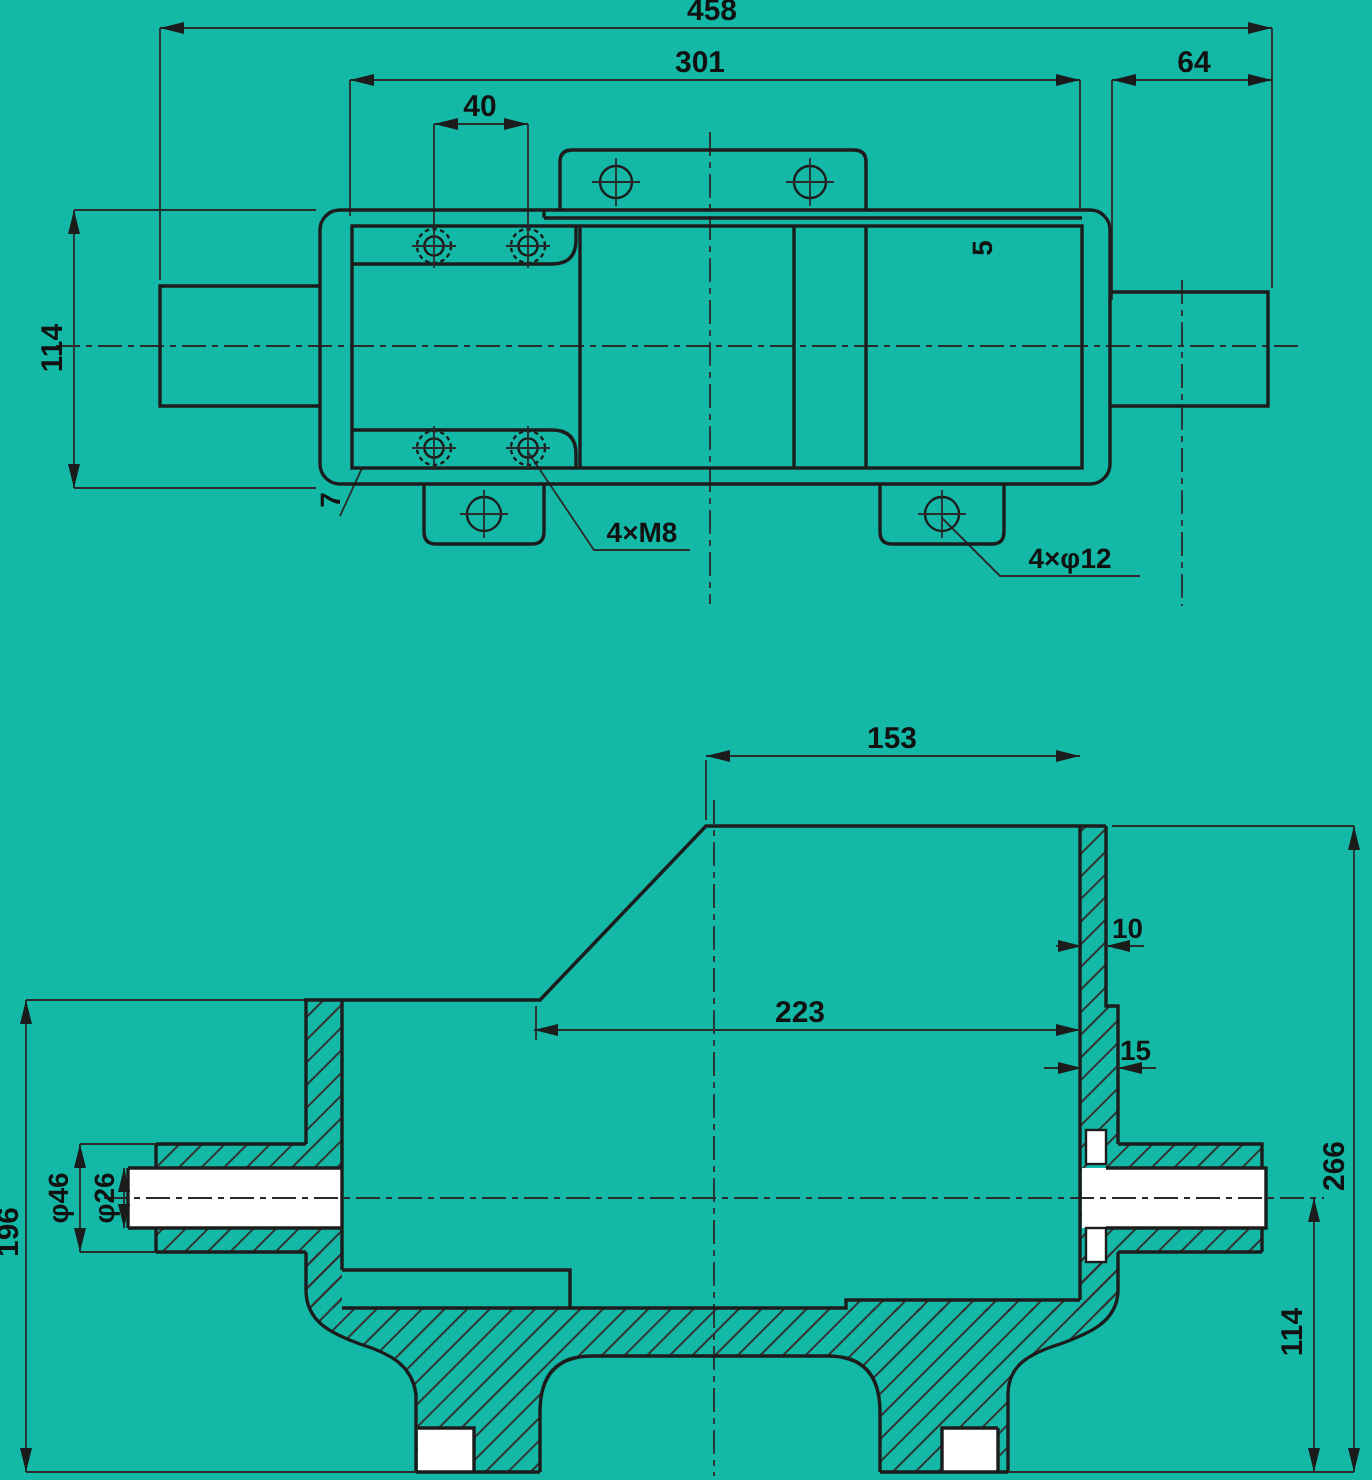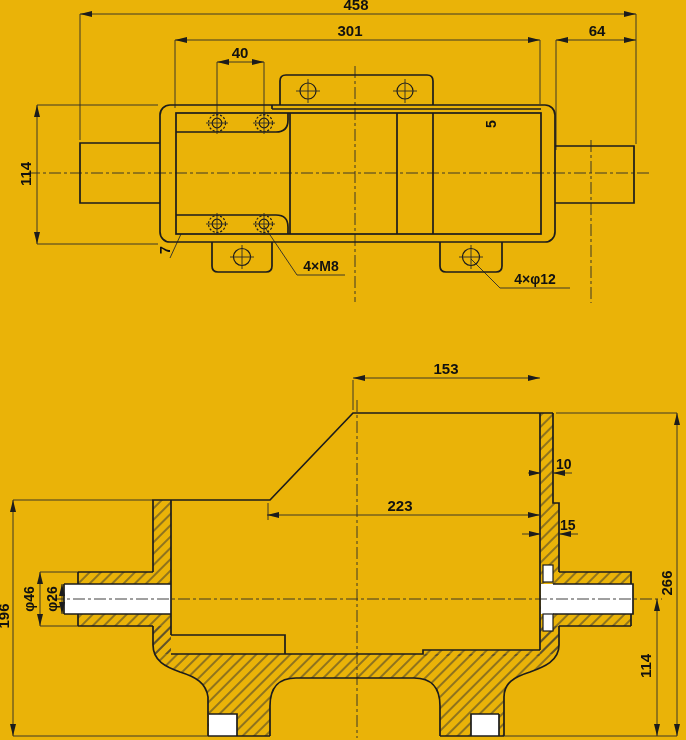--- a/index.html
+++ b/index.html
@@ -1,16 +1,16 @@
 <!DOCTYPE html>
 <html><head>
 <meta charset="utf-8">
 <style>
   html,body{margin:0;padding:0;background:#ffffff;}
-  #stage{position:relative;width:686px;height:740px;background:#eab308;overflow:hidden;}
+  #stage{position:relative;width:686px;height:740px;background:#14b8a6;overflow:hidden;}
   svg{position:absolute;left:0;top:0;}
   text{font-family:"Liberation Sans","DejaVu Sans",sans-serif;font-weight:700;fill:#111;}
   .dimtxt{font-size:15px;}
   .smalltxt{font-size:14px;}
   .obj{stroke:#1c1c1c;stroke-width:1.7;fill:none;}
   .med{stroke:#1c1c1c;stroke-width:1.2;fill:none;}
   .thin{stroke:#2a2a2a;stroke-width:0.9;fill:none;}
   .cl{stroke:#2a2a2a;stroke-width:0.9;fill:none;stroke-dasharray:12 3 3 3;}
   .hatchfill{fill:url(#hatch);stroke:none;}
   .whitefill{fill:#ffffff;stroke:none;}

